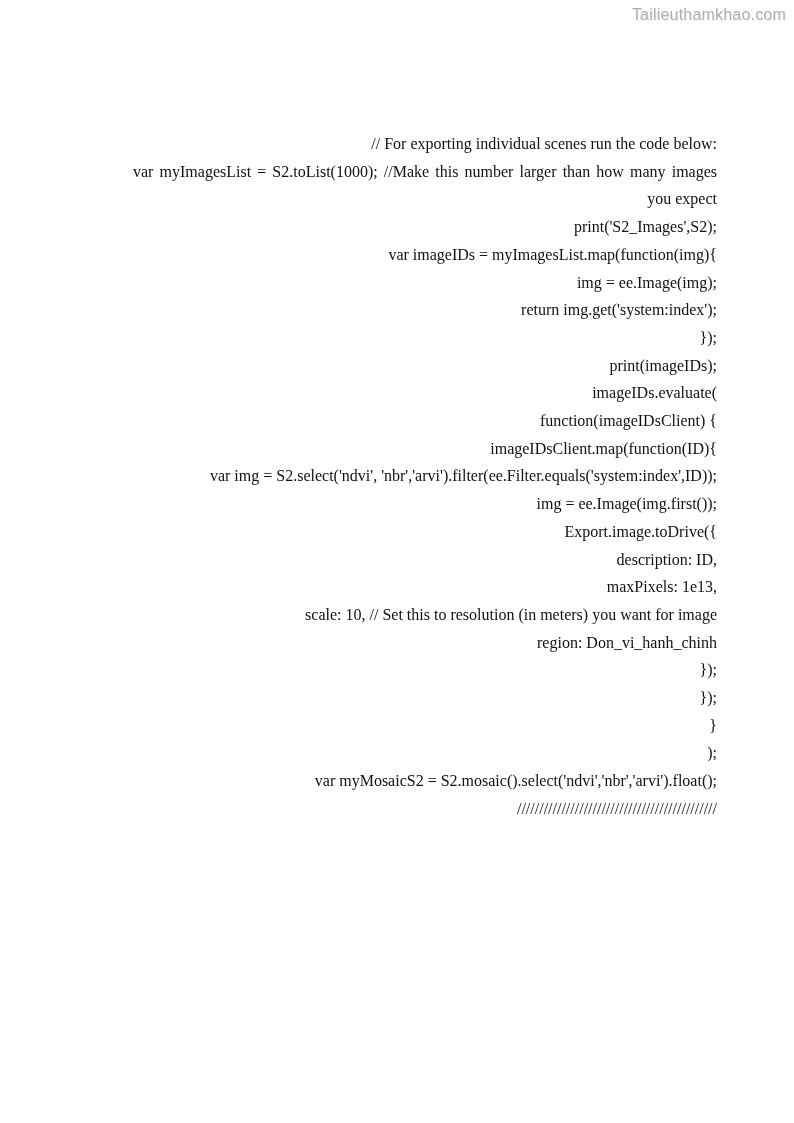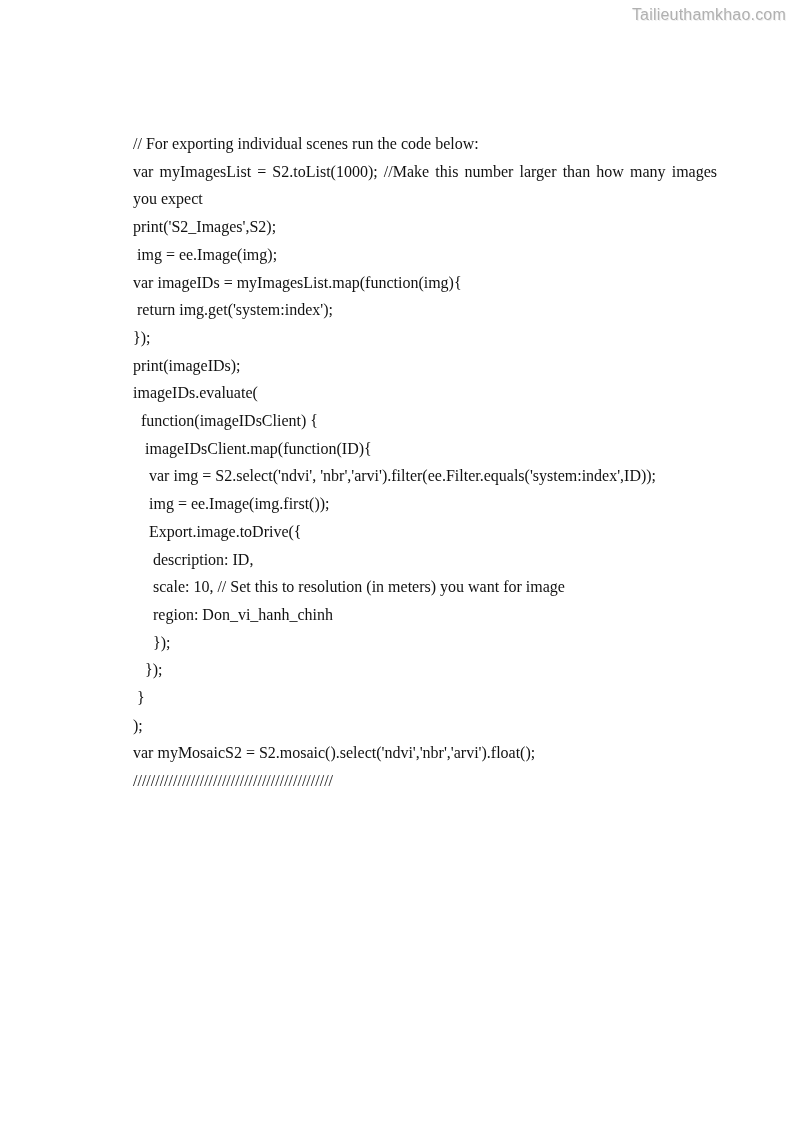--- a/index.html
+++ b/index.html
@@ -32,50 +32,52 @@
     top: 130px;
     left: 133px;
     width: 584px;
     font-family: "Liberation Serif", serif;
     font-size: 16px;
     line-height: 27.7px;
     color: #111111;
   }
   .code-line {
     white-space: pre;
+    text-align: right;
   }
   .code-line.justify {
     white-space: normal;
     text-align: justify;
     text-align-last: justify;
   }
 </style>
 </head>
 <body>
 
 <div class="page" style="background: rgb(255, 255, 255);">
   <div class="watermark" style="color: rgb(176, 176, 176);">Tailieuthamkhao.com</div>
 
   <div class="code-block" style="color: rgb(17, 17, 17);">
       <div class="code-line">// For exporting individual scenes run the code below:</div>
       <div class="code-line justify">var myImagesList = S2.toList(1000); //Make this number larger than how many images</div>
       <div class="code-line">you expect</div>
       <div class="code-line">print('S2_Images',S2);</div>
+      <div class="code-line">var imageIDs = myImagesList.map(function(img){</div>
       <div class="code-line"> img = ee.Image(img);</div>
-      <div class="code-line">var imageIDs = myImagesList.map(function(img){</div>
       <div class="code-line"> return img.get('system:index');</div>
       <div class="code-line">});</div>
       <div class="code-line">print(imageIDs);</div>
       <div class="code-line">imageIDs.evaluate(</div>
       <div class="code-line">  function(imageIDsClient) {</div>
       <div class="code-line">   imageIDsClient.map(function(ID){</div>
       <div class="code-line">    var img = S2.select('ndvi', 'nbr','arvi').filter(ee.Filter.equals('system:index',ID));</div>
       <div class="code-line">    img = ee.Image(img.first());</div>
       <div class="code-line">    Export.image.toDrive({</div>
       <div class="code-line">     description: ID,</div>
+      <div class="code-line">     maxPixels: 1e13,</div>
       <div class="code-line">     scale: 10, // Set this to resolution (in meters) you want for image</div>
       <div class="code-line">     region: Don_vi_hanh_chinh</div>
       <div class="code-line">     });</div>
       <div class="code-line">   });</div>
       <div class="code-line"> }</div>
       <div class="code-line">);</div>
       <div class="code-line">var myMosaicS2 = S2.mosaic().select('ndvi','nbr','arvi').float();</div>
       <div class="code-line">/////////////////////////////////////////////</div>
     </div>
 </div>

